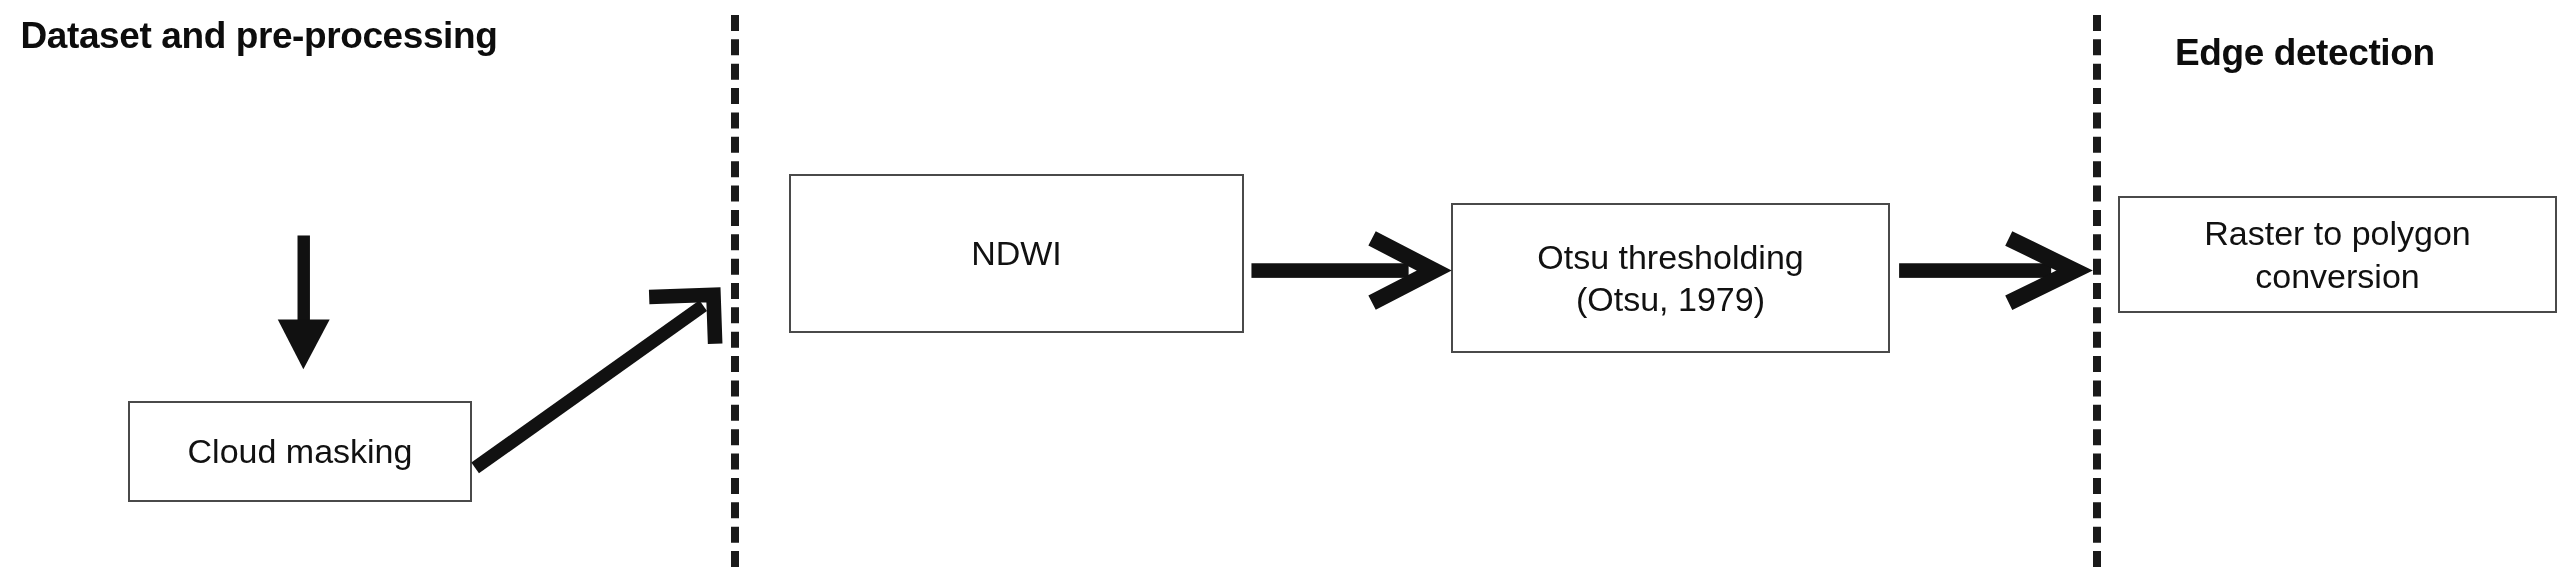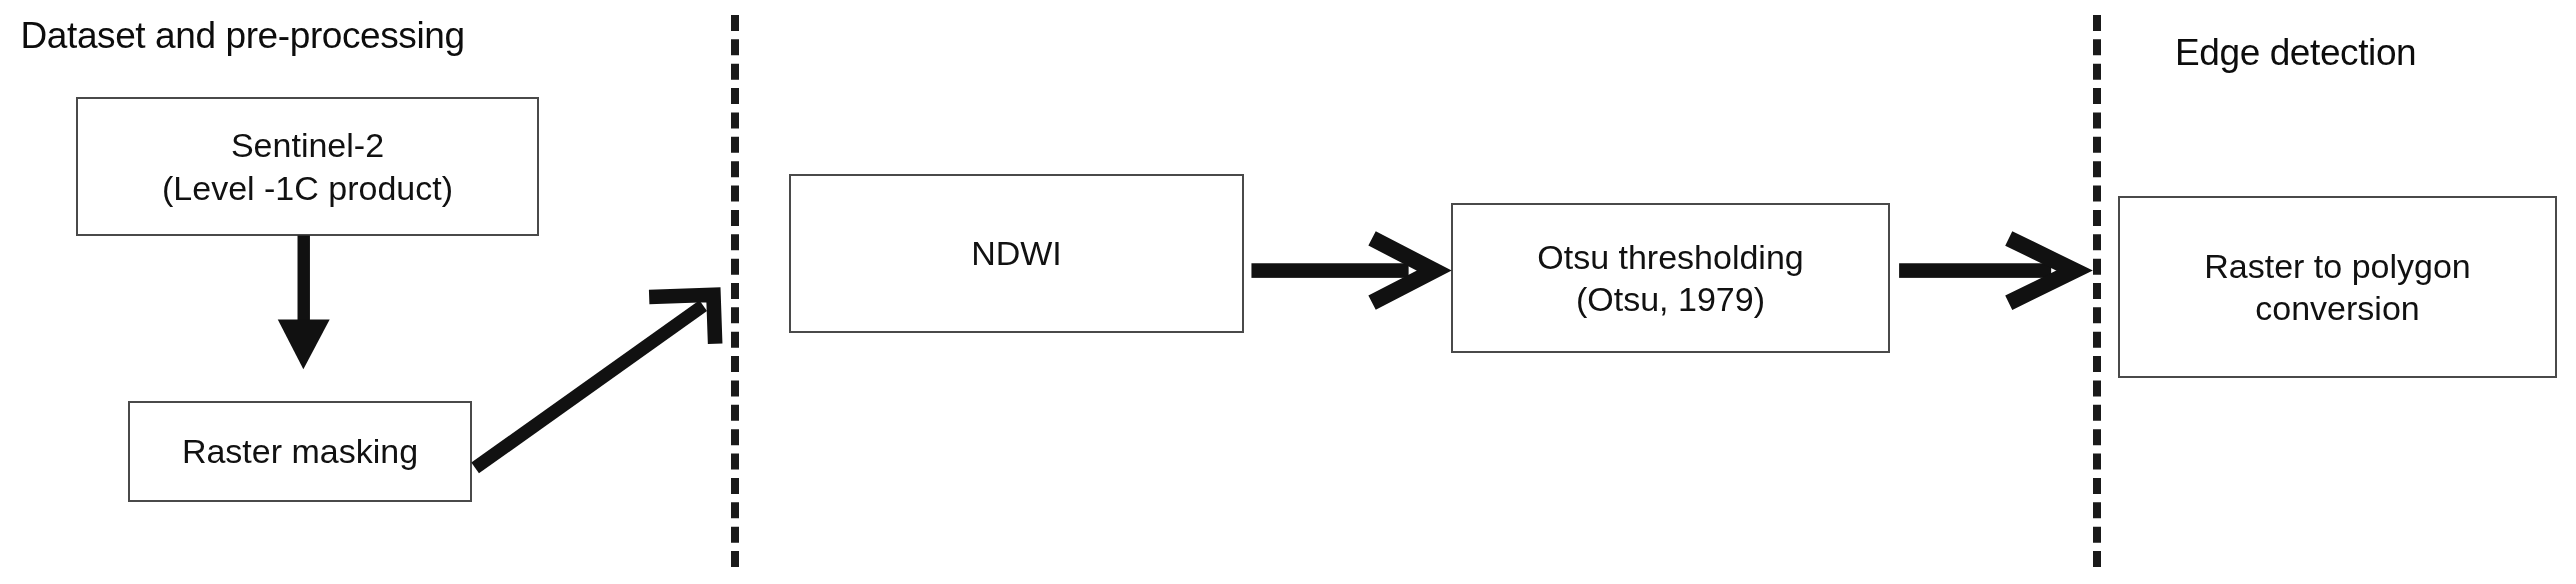--- a/index.html
+++ b/index.html
@@ -14,21 +14,21 @@
     position: relative;
     width: 2576px;
     height: 585px;
     background: #ffffff;
     overflow: hidden;
   }
 
   
   .section-header {
     position: absolute;
-    font-weight: normal;
+    font-weight: bold;
     color: #0d0d0d;
     white-space: nowrap;
     letter-spacing: -0.4px;
   }
   #header-dataset {
     left: 20.5px;
     top: 14.6px;
     font-size: 37px;
   }
   #header-classification {
@@ -69,21 +69,21 @@
   #box-ndwi {
     left: 789px; top: 174px;
     width: 455px; height: 159px;
   }
   #box-otsu {
     left: 1451px; top: 203px;
     width: 439px; height: 150px;
   }
   #box-raster {
     left: 2118px; top: 196px;
-    width: 439px; height: 182px;
+    width: 439px; height: 117px;
   }
 
   
   .divider {
     position: absolute;
     top: 14.6px;
     width: 0;
     height: 552px;
     border-left: 8px dashed #1a1a1a;
   }
@@ -104,30 +104,24 @@
 <div id="canvas">
 
   <div class="section-header" id="header-dataset">Dataset and pre-processing</div>
 
 
   <div class="section-header" id="header-edge">Edge detection</div>
 
   <div class="divider" id="divider-left"></div>
   <div class="divider" id="divider-right"></div>
 
-  <div class="proc-box" id="box-sentinel">
-    <div>
-      <span class="txt">Sentinel-2</span>
-      <span class="txt">(Level -1C product)</span>
-    </div>
-  </div>
 
   <div class="proc-box" id="box-cloud">
     <div>
-      <span class="txt">Raster masking</span>
+      <span class="txt">Cloud masking</span>
     </div>
   </div>
 
   <div class="proc-box" id="box-ndwi">
     <div>
       <span class="txt">NDWI</span>
     </div>
   </div>
 
   <div class="proc-box" id="box-otsu">

